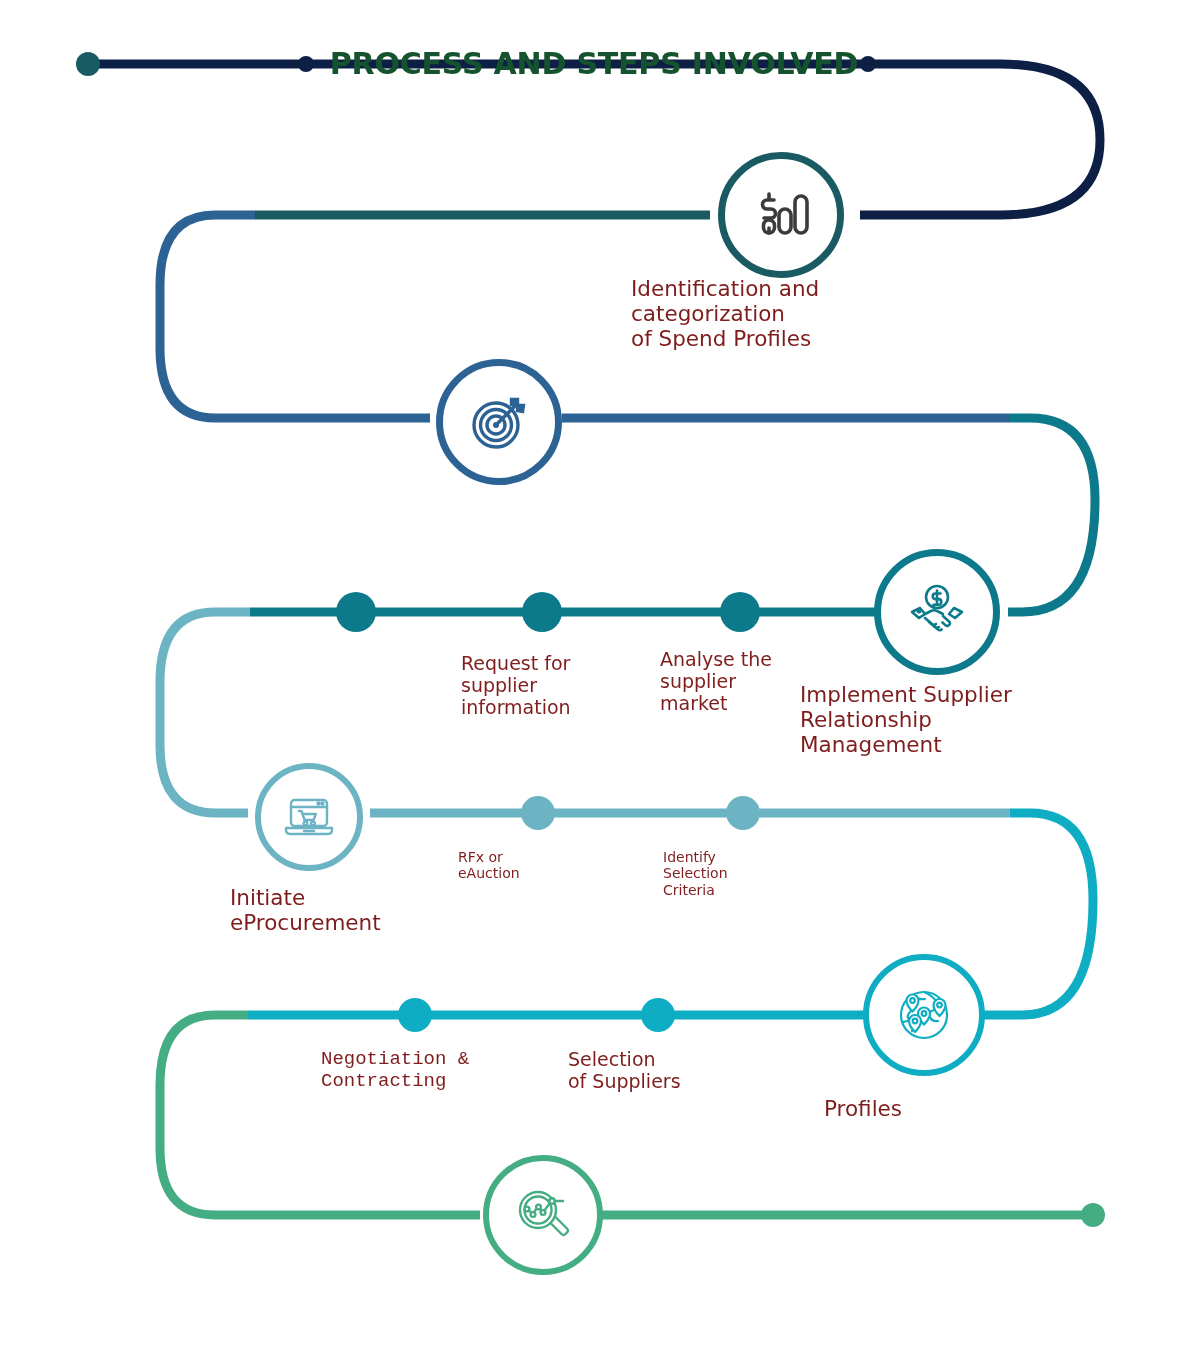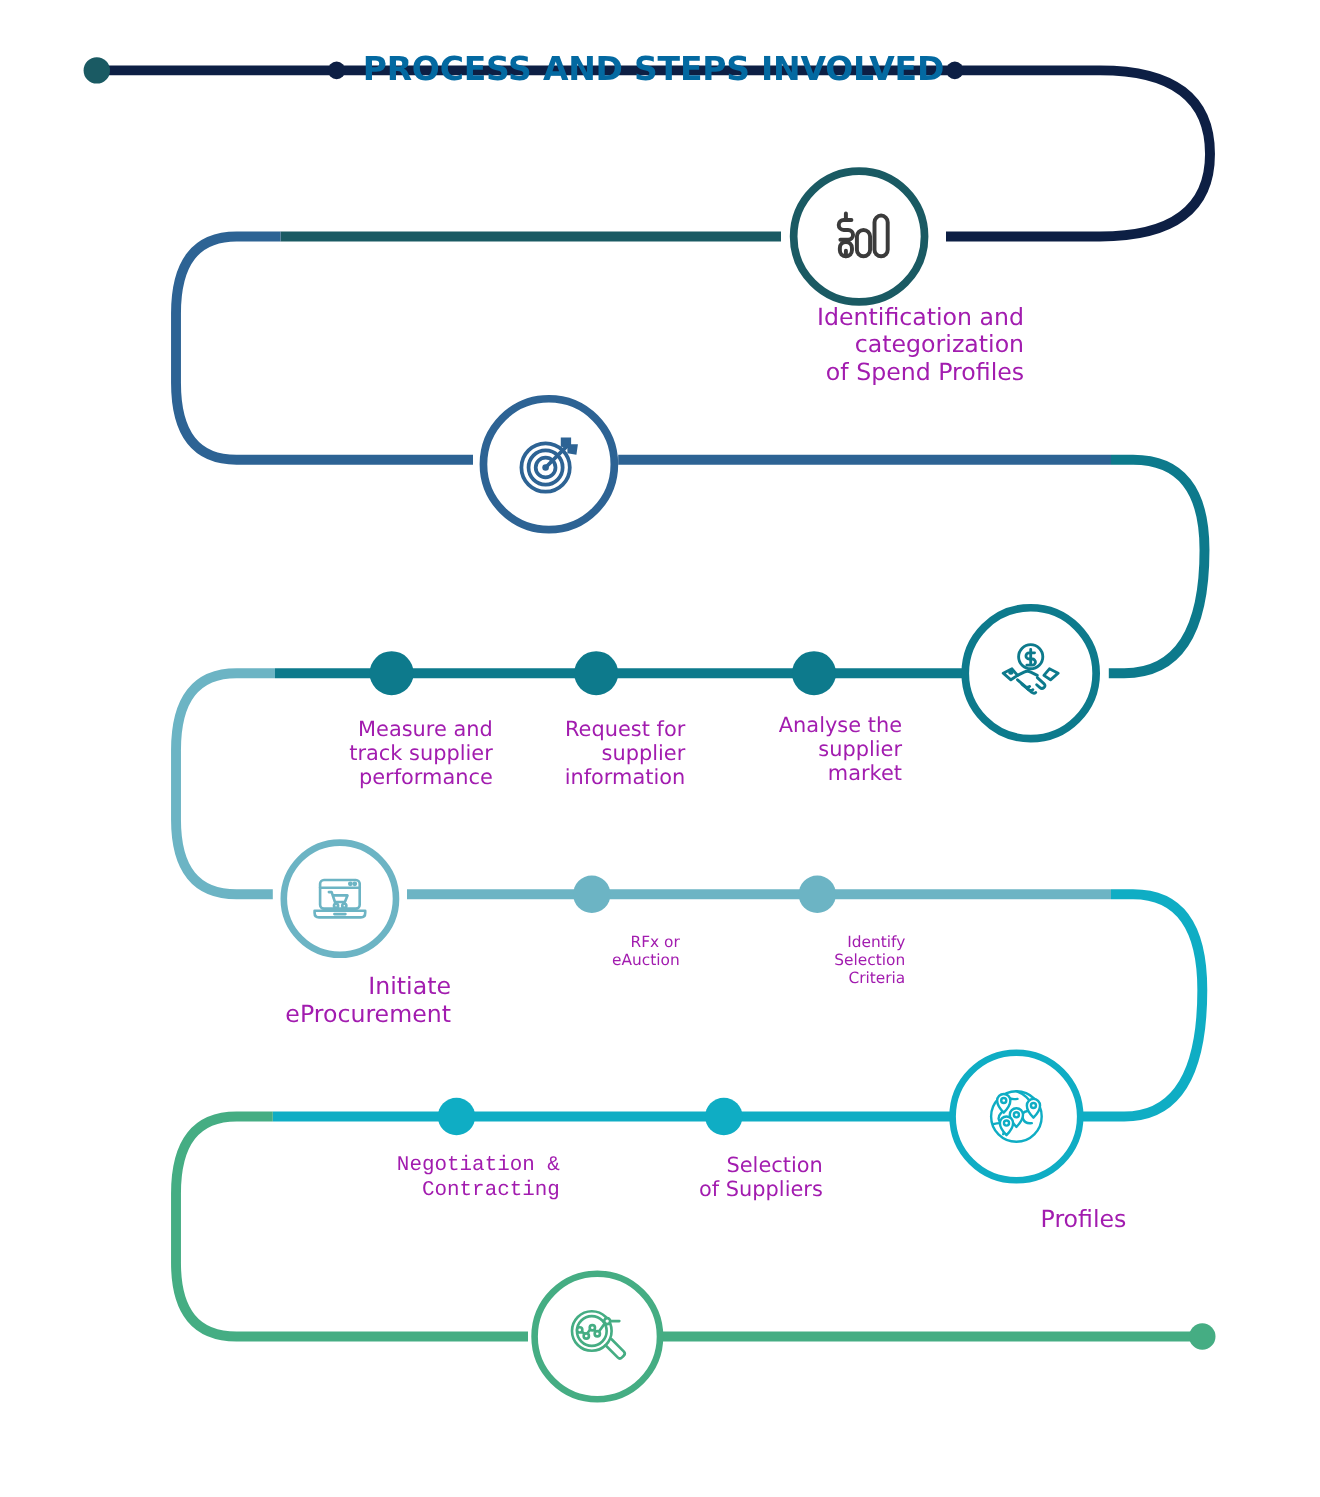--- a/index.html
+++ b/index.html
@@ -13,39 +13,39 @@
 
   .title{
     position:absolute;
     left:318px; top:46px;
     width:552px;
     text-align:center;
     font-family:"DejaVu Sans","Liberation Sans",sans-serif;
     font-weight:700;
     font-size:30px;
     letter-spacing:-0.2px;
-    color:#0369a1;
+    color:#14532d;
     white-space:nowrap;
   }
 
   
   .node{
     position:absolute;
     border-radius:50%;
     background:#ffffff;
     box-sizing:border-box;
     display:flex;align-items:center;justify-content:center;
   }
   .node svg{display:block;}
 
   
   .label{
     position:absolute;
-    text-align:right;
-    color:#a21caf;
+    text-align:left;
+    color:#7f1d1d;
     line-height:1.17;
     white-space:pre-line;
   }
   .label.big{font-size:21.5px;}
   .label.mid{font-size:19px;}
   .label.small{font-size:14px;}
 </style>
 </head>
 <body>
 
@@ -111,23 +111,20 @@
         <circle cx="29" cy="35" r="15.5"></circle>
         <circle cx="29" cy="35" r="9"></circle>
         <circle cx="29" cy="35" r="3" fill="#2d6394" stroke="none"></circle>
         <path d="M29 35 L50 14" stroke-width="3.4"></path>
         <path d="M44 9 l7 0 l0 7 l-7 -1 z" fill="#2d6394" stroke-width="2.4"></path>
         <path d="M50 15 l7 0 l-1 7 l-6 -1 z" fill="#2d6394" stroke-width="2.4"></path>
       </g>
     </svg>
   </div>
 
-  <div class="label mid" style="left:266px;top:652px;width:182px;">Measure and
-track supplier
-performance</div>
   <div class="label mid" style="left:461px;top:652px;width:162px;">Request for
 supplier
 information</div>
   <div class="label mid" style="left:660px;top:648px;width:160px;">Analyse the
 supplier
 market</div>
 
   <div class="node" style="left:874px;top:549px;width:126px;height:126px;border:7px solid #0d7a8c;">
     <svg width="64" height="64" viewBox="0 0 64 64">
       <g fill="none" stroke="#0d7a8c" stroke-width="2.6" stroke-linecap="round" stroke-linejoin="round">
@@ -137,20 +134,23 @@
         <path d="M57 32 l-8 -4 l-5 6 l6 4 z"></path>
         <path d="M20 34 l6 -3 q3 -1.5 6 0 l6 3"></path>
         <path d="M20 38 l7 6 q2 1.6 4 0"></path>
         <path d="M24 42 l6 5 q2 1.5 4 0"></path>
         <path d="M29 46 l4 3.5 q2 1.5 3.6 0"></path>
         <path d="M38 36 l6 5.5 q2 1.8 0 3.6 q-1.8 1.6 -3.6 0 l-3 -2.6"></path>
         <circle cx="14" cy="31" r="1.2" fill="#0d7a8c"></circle>
       </g>
     </svg>
   </div>
+  <div class="label big" style="left:800px;top:682px;width:274px;">Implement Supplier
+Relationship
+Management</div>
 
   <div class="node" style="left:255px;top:763px;width:108px;height:108px;border:6px solid #6cb4c4;">
     <svg width="58" height="58" viewBox="0 0 58 58">
       <g fill="none" stroke="#6cb4c4" stroke-width="2.4" stroke-linecap="round" stroke-linejoin="round">
         <rect x="11" y="12" width="36" height="26" rx="3.5"></rect>
         <path d="M11 19 h36"></path>
         <circle cx="42.5" cy="15.5" r="1" fill="#6cb4c4"></circle>
         <circle cx="38.5" cy="15.5" r="1" fill="#6cb4c4"></circle>
         <path d="M6 42 q0 4 4 4 h38 q4 0 4 -4 v-2 h-46 z"></path>
         <path d="M24 43 h10"></path>

